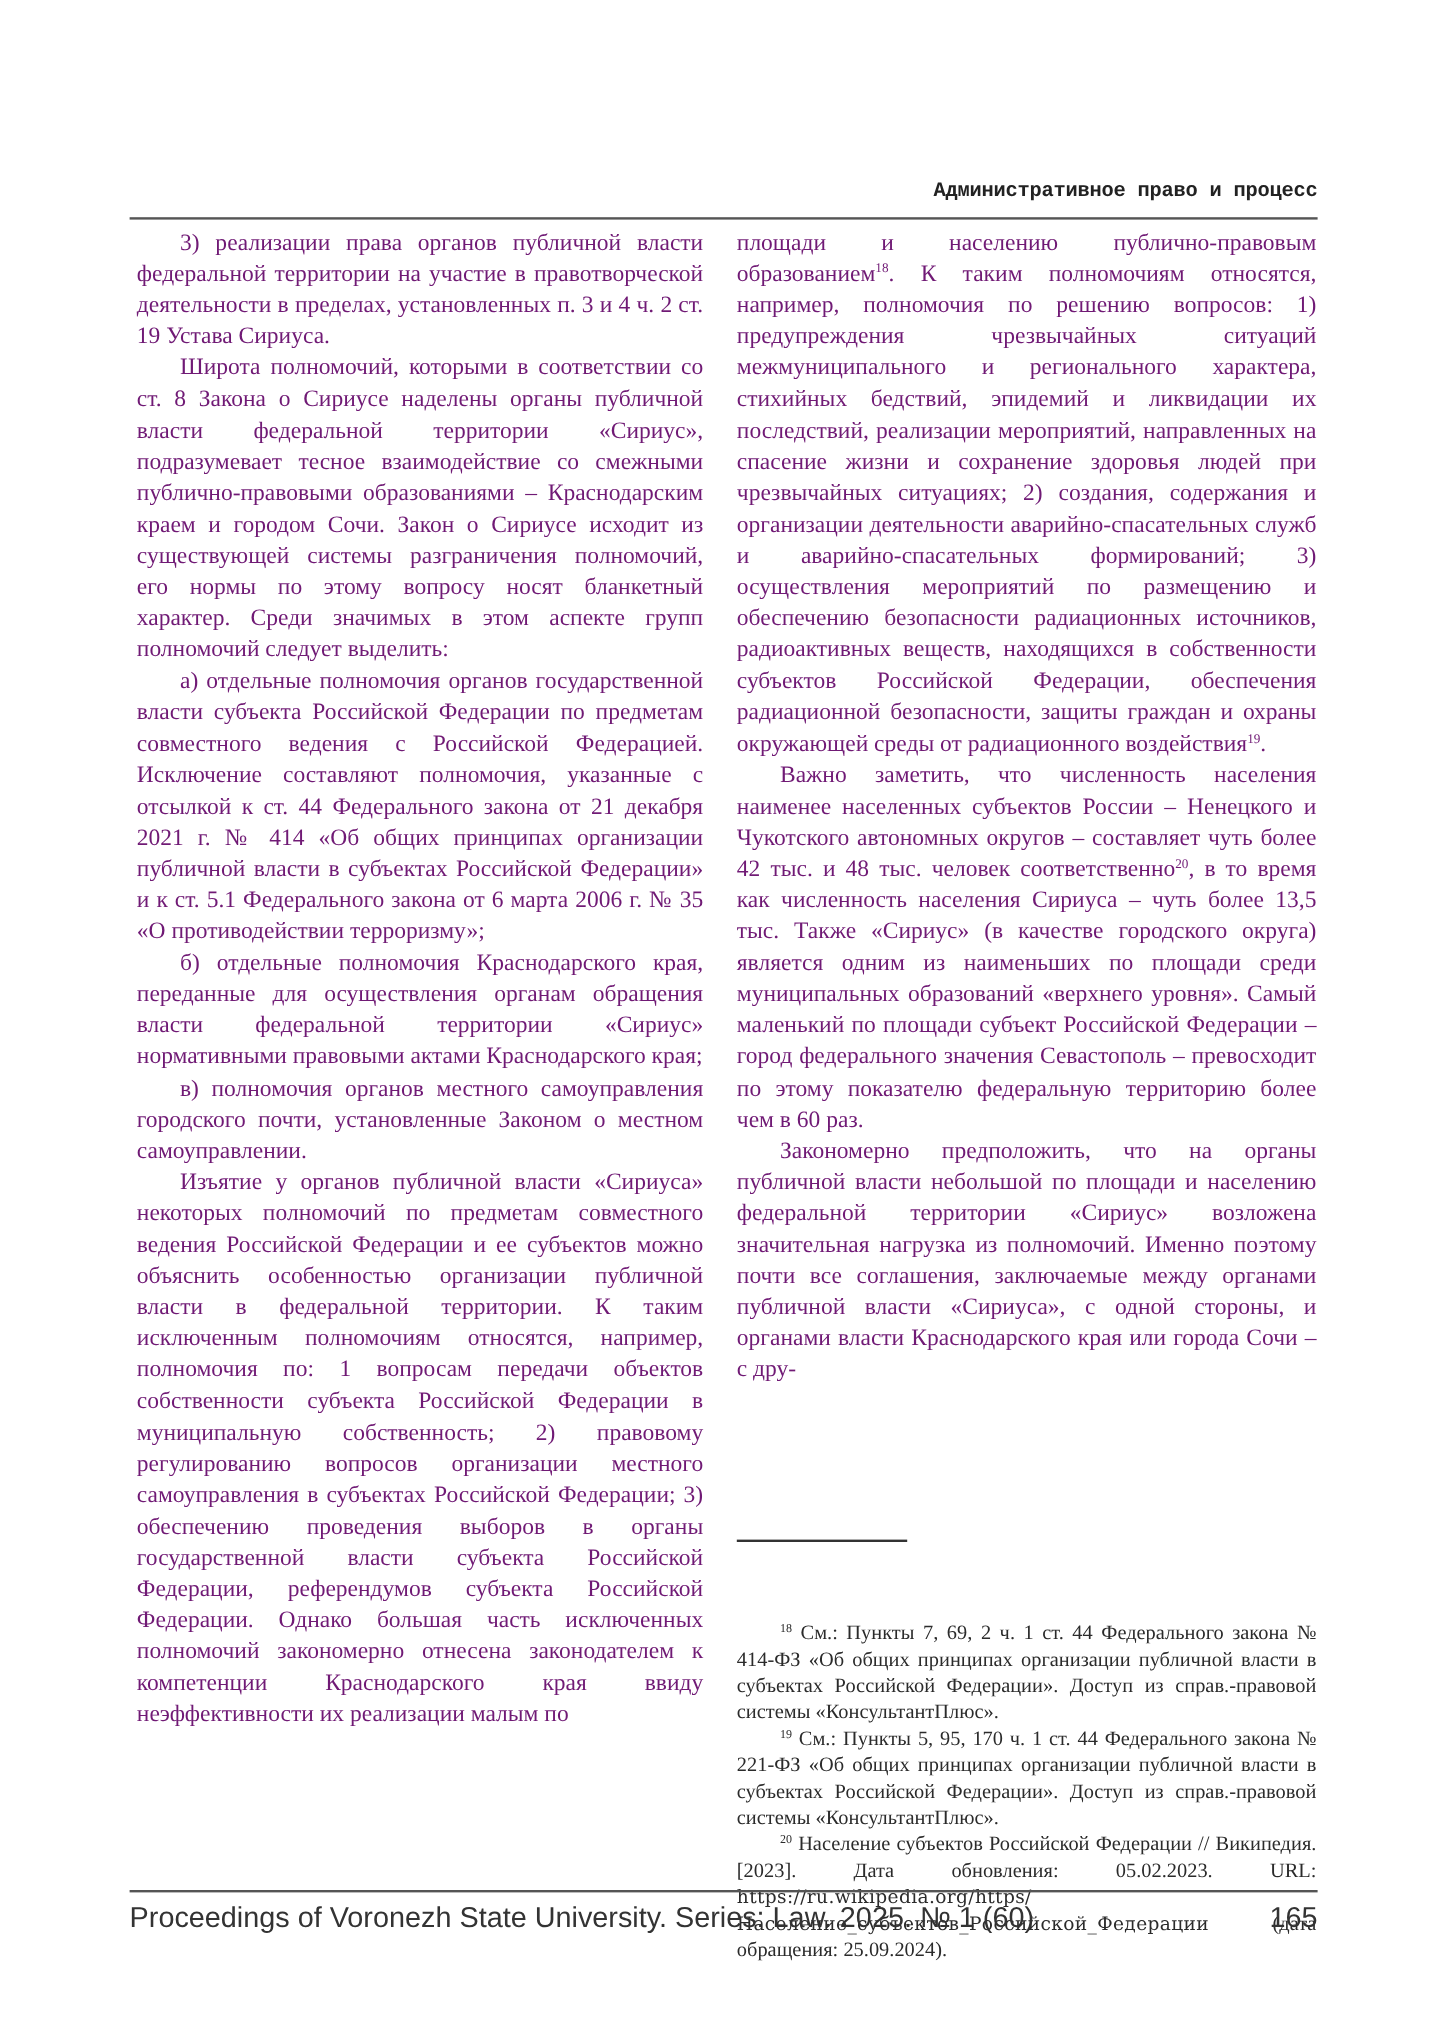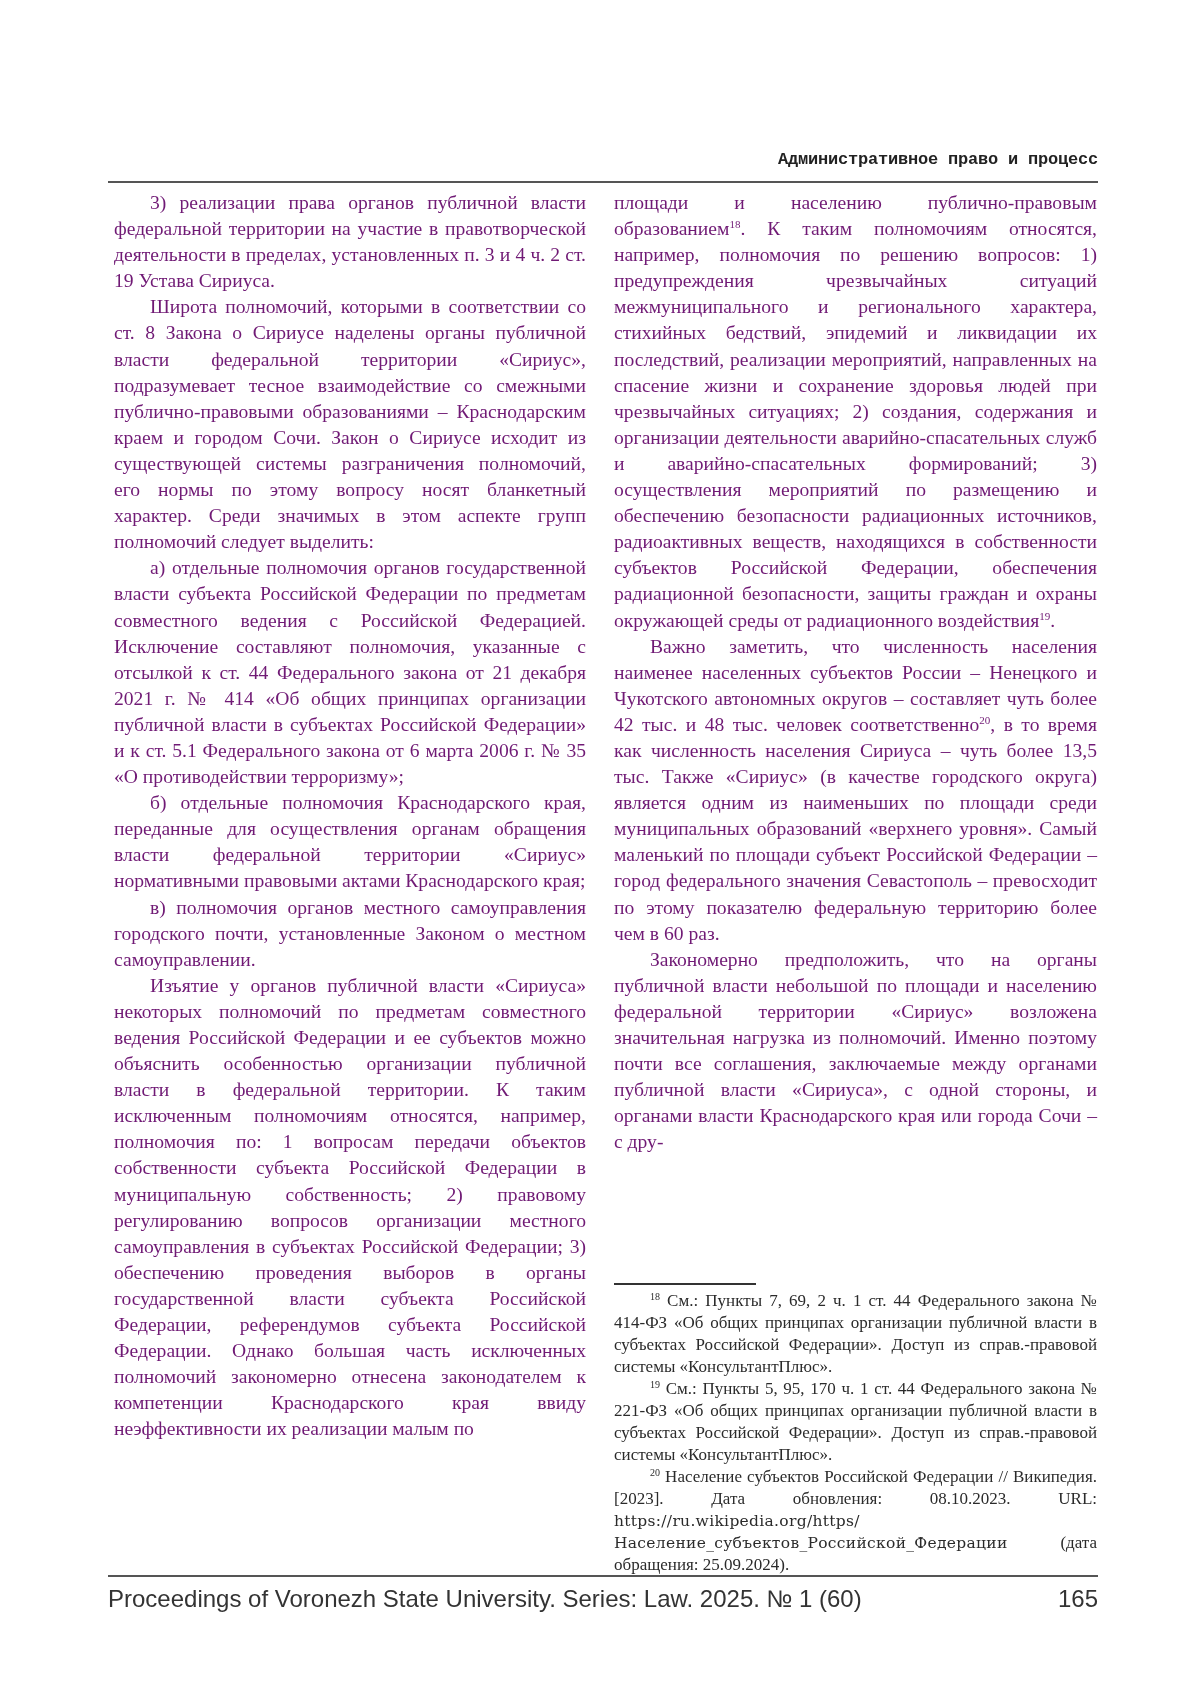--- a/index.html
+++ b/index.html
@@ -8,21 +8,21 @@
     font-family: Liberation Mono, monospace; font-weight: bold; font-size: 17px; color: #222; letter-spacing: -0.2px; }
   .header-rule { position: absolute; left: 108px; top: 181px; width: 990px; height: 2px; background: #555; }
   .col { position: absolute; top: 190px; font-family: "Liberation Serif", "DejaVu Serif", serif;
     font-size: 19.6px; line-height: 26.1px; text-align: justify; color: #701a75; }
   .col-left { left: 114px; width: 472px; }
   .col-right { left: 614px; width: 483px; }
   .col p { margin: 0; text-indent: 36px; }
   .col p.cont { text-indent: 0; }
   sup { font-size: 11px; line-height: 0; vertical-align: 7px; }
   .fn-rule { position: absolute; left: 614px; top: 1283px; width: 142px; height: 1.5px; background: #333; }
-  .footnotes { position: absolute; left: 614px; top: 1290px; width: 483px;
+  .footnotes { position: absolute; left: 614px; top: 1350px; width: 483px;
     font-family: "Liberation Serif", "DejaVu Serif", serif; font-size: 17px; line-height: 22px;
     text-align: justify; color: #2b2b2b; }
   .footnotes p { margin: 0; text-indent: 36px; }
   .footnotes sup { font-size: 10px; vertical-align: 6px; }
   .url { font-family: "DejaVu Serif", serif; font-size: 15.5px; letter-spacing: 0.3px; }
   .footer-rule { position: absolute; left: 108px; top: 1575px; width: 990px; height: 2px; background: #555; }
   .footer { position: absolute; left: 108px; top: 1585px; width: 990px;
     font-family: "Liberation Sans", sans-serif; font-size: 24px; color: #333; }
   .footer .page { position: absolute; right: 0; top: 0; }
 </style>
@@ -46,20 +46,20 @@
 <div class="col col-right">
   <p class="cont"><span>площади и населению публично-правовым образованием</span><sup>18</sup><span>. К таким полномочиям относятся, например, полномочия по решению вопросов: 1) предупреждения чрезвычайных ситуаций межмуниципального и регионального характера, стихийных бедствий, эпидемий и ликвидации их последствий, реализации мероприятий, направленных на спасение жизни и сохранение здоровья людей при чрезвычайных ситуациях; 2) создания, содержания и организации деятельности аварийно-спасательных служб и аварийно-спасательных формирований; 3) осуществления мероприятий по размещению и обеспечению безопасности радиационных источников, радиоактивных веществ, находящихся в собственности субъектов Российской Федерации, обеспечения радиационной безопасности, защиты граждан и охраны окружающей среды от радиационного воздействия</span><sup>19</sup><span>.</span></p>
   <p><span>Важно заметить, что численность населения наименее населенных субъектов России – Ненецкого и Чукотского автономных округов – составляет чуть более 42 тыс. и 48 тыс. человек соответственно</span><sup>20</sup><span>, в то время как численность населения Сириуса – чуть более 13,5 тыс. Также «Сириус» (в качестве городского округа) является одним из наименьших по площади среди муниципальных образований «верхнего уровня». Самый маленький по площади субъект Российской Федерации – город федерального значения Севастополь – превосходит по этому показателю федеральную территорию более чем в 60 раз.</span></p>
   <p>Закономерно предположить, что на органы публичной власти небольшой по площади и населению федеральной территории «Сириус» возложена значительная нагрузка из полномочий. Именно поэтому почти все соглашения, заключаемые между органами публичной власти «Сириуса», с одной стороны, и органами власти Краснодарского края или города Сочи – с дру-</p>
 </div>
 
 <div class="fn-rule"></div>
 <div class="footnotes">
   <p><sup>18</sup><span> См.: Пункты 7, 69, 2 ч. 1 ст. 44 Федерального закона № 414-ФЗ «Об общих принципах организации публичной власти в субъектах Российской Федерации». Доступ из справ.-правовой системы «КонсультантПлюс».</span></p>
   <p><sup>19</sup><span> См.: Пункты 5, 95, 170 ч. 1 ст. 44 Федерального закона № 221-ФЗ «Об общих принципах организации публичной власти в субъектах Российской Федерации». Доступ из справ.-правовой системы «КонсультантПлюс».</span></p>
-  <p><sup>20</sup><span> Население субъектов Российской Федерации // Википедия. [2023]. Дата обновления: 08.10.2023. URL: </span><span class="url">https://ru.wikipedia.org/https/Население_субъектов_Российской_Федерации</span><span> (дата обращения: 25.09.2024).</span></p>
+  <p><sup>20</sup><span> Население субъектов Российской Федерации // Википедия. [2023]. Дата обновления: 05.02.2023. URL: </span><span class="url">https://ru.wikipedia.org/https/Население_субъектов_Российской_Федерации</span><span> (дата обращения: 25.09.2024).</span></p>
 </div>
 
 <div class="footer-rule"></div>
 <div class="footer">
   <span>Proceedings of Voronezh State University. Series: Law. 2025. № 1 (60)</span>
   <span class="page">165</span>
 </div>
 
 </body></html>

